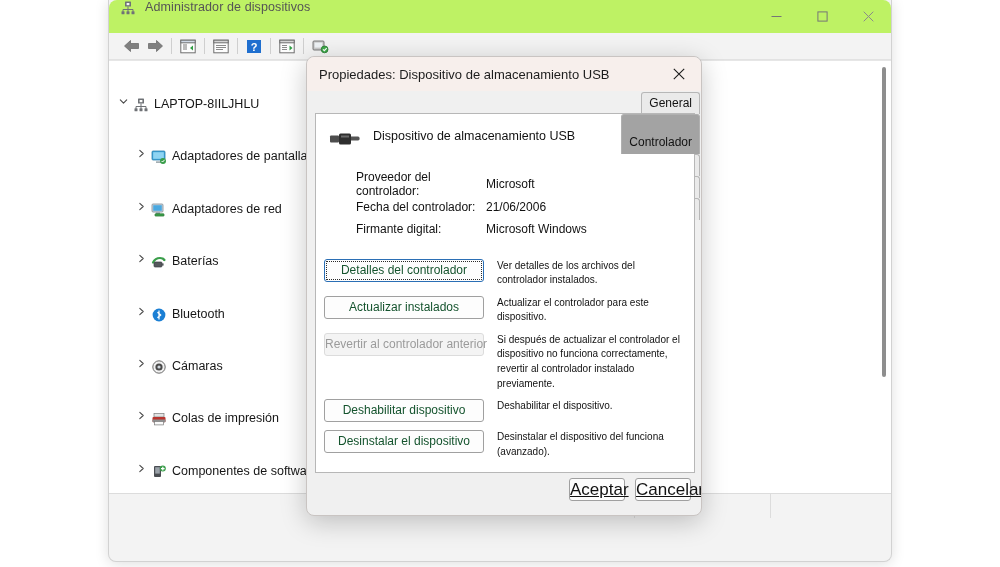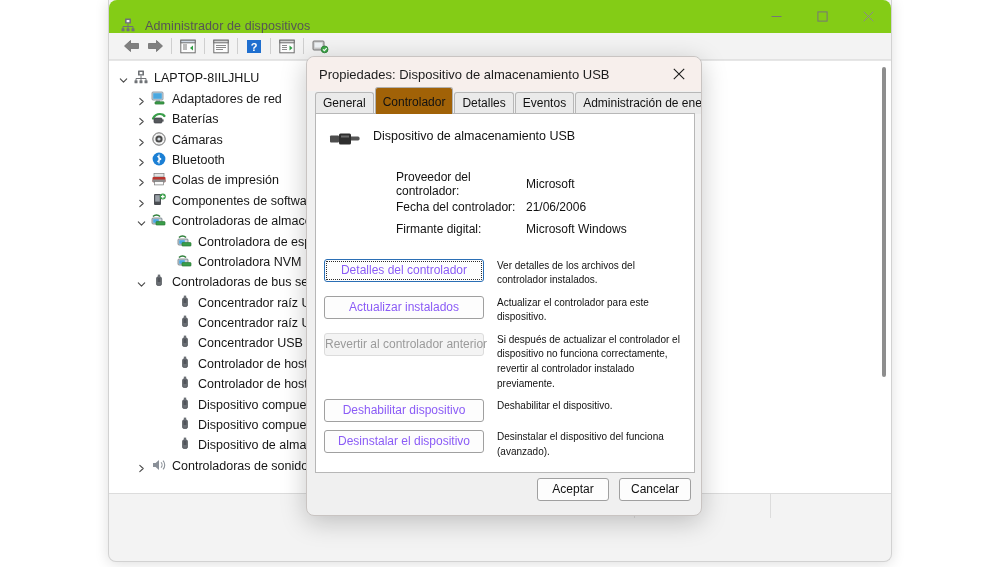--- a/index.html
+++ b/index.html
@@ -27,24 +27,24 @@
     border: 1px solid #d2d2d2;
     border-top: none;
     border-radius: 0 0 8px 8px;
     box-shadow: 0 2px 14px rgba(0,0,0,0.13);
     box-sizing: border-box;
     overflow: hidden;
   }
   #dm-titlebar {
     position: relative;
     height: 33px;
-    background: #84cc16;
+    background: #bef264;
     border-radius: 8px 8px 0 0;
     display: flex;
-    align-items: flex-end;
+    align-items: flex-start;
   }
   .dm-title-icon {
     margin-left: 11px;
     width: 16px;
     height: 16px;
     flex: none;
   }
   .dm-title-text {
     margin-left: 9px;
     font-size: 12.5px;
@@ -116,24 +116,25 @@
     overflow: hidden;
   }
   #tree {
     position: absolute;
     left: 0; top: 4px;
     width: 752px;
   }
   .tree-row {
     height: 20.4px;
     display: flex;
-    align-items: flex-end;
+    align-items: flex-start;
     white-space: nowrap;
     font-size: 12.5px;
     color: #161616;
+    margin-top: 32px;
   }
   .twisty {
     width: 17px;
     flex: none;
     display: flex;
     align-items: center;
     justify-content: center;
     color: #4a4a4a;
   }
   .twisty svg { display: block; }
@@ -224,38 +225,39 @@
   }
 
   
   #dlg-tabs {
     position: relative;
     height: 22px;
     padding-left: 8px;
     display: flex;
     align-items: flex-end;
     background: #f0f0f0;
+    flex-direction: column;
   }
   .tab {
     font-size: 12px;
     color: #121212;
     padding: 3px 7px 3px 7px;
     line-height: 15px;
     border: 1px solid #b7b7b7;
     border-bottom: none;
     border-radius: 3px 3px 0 0;
     background: #eaeaea;
     margin-right: 1px;
     white-space: nowrap;
     position: relative;
     top: 1px;
   }
   .tab.active {
-    background: #a16207;
-    padding-top: 7px;
+    background: #a3a3a3;
+    padding-top: 20px;
     padding-bottom: 4px;
     top: 1px;
     z-index: 3;
     border-color: #b0b0b0;
   }
 
   
   #dlg-page {
     position: absolute;
     left: 8px;
@@ -273,42 +275,42 @@
   }
   #dev-icon { width: 34px; flex: none; padding-top: 2px; }
   #dev-name {
     font-size: 12.5px;
     color: #111111;
     padding-left: 11px;
     padding-top: 3px;
   }
 
   .info-grid {
-    margin: 19px 0 0 80px;
+    margin: 19px 0 0 40px;
     font-size: 12px;
     color: #111111;
   }
   .info-row { display: flex; height: 22.5px; align-items: center; }
   .info-key { width: 130px; flex: none; }
   .info-val { }
 
   .act-list { margin: 18px 0 0 8px; }
   .act-row {
     display: flex;
     align-items: flex-start;
     margin-bottom: 8px;
   }
   .act-btn {
     width: 160px;
     flex: none;
     height: 23px;
     line-height: 21px;
     text-align: center;
     font-size: 12px;
-    color: #8b5cf6;
+    color: #14532d;
     background: #fdfdfd;
     border: 1px solid #a0a0a0;
     border-radius: 3px;
     box-sizing: border-box;
     white-space: nowrap;
   }
   .act-btn.focused {
     border: 1px solid #2b6fb5;
     outline: 1px dotted #2a2a2a;
     outline-offset: -3px;
@@ -326,31 +328,32 @@
     max-width: 190px;
   }
 
   #dlg-footer {
     position: absolute;
     right: 10px;
     bottom: 14px;
     display: flex;
   }
   .foot-btn {
-    width: 72px;
+    width: 56px;
     height: 23px;
     line-height: 21px;
     text-align: center;
-    font-size: 12px;
+    font-size: 17px;
     color: #111111;
     background: #fdfdfd;
     border: 1px solid #a0a0a0;
     border-radius: 3px;
     box-sizing: border-box;
     margin-left: 10px;
+    text-decoration: underline;
   }
 </style>
 </head>
 <body>
 
 <div id="root">
 
   <div id="dm-window">
 
     <div id="dm-titlebar">
@@ -462,20 +465,37 @@
             <span class="node-label">LAPTOP-8IILJHLU</span>
           </div>
           <div class="tree-row lvl1">
             <span class="twisty">
               <svg width="9" height="9" viewBox="0 0 9 9">
                 <path d="M2.8 1.3L6.2 4.5 2.8 7.7" stroke="#4a4a4a" stroke-width="1.1" fill="none" stroke-linecap="round" stroke-linejoin="round"></path>
               </svg>
             </span>
             <span class="node-icon">
               <svg width="16" height="16" viewBox="0 0 16 16">
+                <rect x="1" y="2" width="13" height="9" rx="1" fill="#3ea6dd" stroke="#2f7fa8" stroke-width="0.8"></rect>
+                <rect x="2.2" y="3.2" width="10.6" height="6.6" fill="#8fd4f2"></rect>
+                <path d="M5 12.5h6v1.2H5z" fill="#7c8b92"></path>
+                <circle cx="12" cy="12" r="3" fill="#3a9e4a"></circle>
+                <path d="M10.6 12l1 1 2-2.2" stroke="#fff" stroke-width="1" fill="none"></path>
+              </svg>
+            </span>
+            <span class="node-label">Adaptadores de pantalla</span>
+          </div>
+          <div class="tree-row lvl1">
+            <span class="twisty">
+              <svg width="9" height="9" viewBox="0 0 9 9">
+                <path d="M2.8 1.3L6.2 4.5 2.8 7.7" stroke="#4a4a4a" stroke-width="1.1" fill="none" stroke-linecap="round" stroke-linejoin="round"></path>
+              </svg>
+            </span>
+            <span class="node-icon">
+              <svg width="16" height="16" viewBox="0 0 16 16">
                 <rect x="1" y="2" width="11" height="8" rx="1" fill="#cdd8e0" stroke="#7f8b94" stroke-width="0.8"></rect>
                 <rect x="2.2" y="3.2" width="8.6" height="5.6" fill="#4aa8e0"></rect>
                 <rect x="5" y="10.5" width="4" height="1.4" fill="#7c8b92"></rect>
                 <rect x="4" y="11.8" width="9" height="2.3" rx="0.5" fill="#3a9e4a" stroke="#2b7a33" stroke-width="0.7"></rect>
               </svg>
             </span>
             <span class="node-label">Adaptadores de red</span>
           </div>
           <div class="tree-row lvl1">
             <span class="twisty">
@@ -494,40 +514,40 @@
             <span class="node-label">Baterías</span>
           </div>
           <div class="tree-row lvl1">
             <span class="twisty">
               <svg width="9" height="9" viewBox="0 0 9 9">
                 <path d="M2.8 1.3L6.2 4.5 2.8 7.7" stroke="#4a4a4a" stroke-width="1.1" fill="none" stroke-linecap="round" stroke-linejoin="round"></path>
               </svg>
             </span>
             <span class="node-icon">
               <svg width="16" height="16" viewBox="0 0 16 16">
+                <circle cx="8" cy="8" r="6.4" fill="#1b7fd4"></circle>
+                <path d="M6.4 5.2l3.4 2.8-3.4 2.8M8 3.6v8.8" stroke="#fff" stroke-width="1.2" fill="none" stroke-linejoin="round"></path>
+              </svg>
+            </span>
+            <span class="node-label">Bluetooth</span>
+          </div>
+          <div class="tree-row lvl1">
+            <span class="twisty">
+              <svg width="9" height="9" viewBox="0 0 9 9">
+                <path d="M2.8 1.3L6.2 4.5 2.8 7.7" stroke="#4a4a4a" stroke-width="1.1" fill="none" stroke-linecap="round" stroke-linejoin="round"></path>
+              </svg>
+            </span>
+            <span class="node-icon">
+              <svg width="16" height="16" viewBox="0 0 16 16">
                 <circle cx="8" cy="8" r="6.2" fill="#f1f1f1" stroke="#6b6b6b" stroke-width="1"></circle>
                 <circle cx="8" cy="8" r="3.6" fill="#4a4a4a"></circle>
                 <circle cx="8" cy="8" r="1.6" fill="#cfd6dd"></circle>
               </svg>
             </span>
             <span class="node-label">Cámaras</span>
-          </div>
-          <div class="tree-row lvl1">
-            <span class="twisty">
-              <svg width="9" height="9" viewBox="0 0 9 9">
-                <path d="M2.8 1.3L6.2 4.5 2.8 7.7" stroke="#4a4a4a" stroke-width="1.1" fill="none" stroke-linecap="round" stroke-linejoin="round"></path>
-              </svg>
-            </span>
-            <span class="node-icon">
-              <svg width="16" height="16" viewBox="0 0 16 16">
-                <circle cx="8" cy="8" r="6.4" fill="#1b7fd4"></circle>
-                <path d="M6.4 5.2l3.4 2.8-3.4 2.8M8 3.6v8.8" stroke="#fff" stroke-width="1.2" fill="none" stroke-linejoin="round"></path>
-              </svg>
-            </span>
-            <span class="node-label">Bluetooth</span>
           </div>
           <div class="tree-row lvl1">
             <span class="twisty">
               <svg width="9" height="9" viewBox="0 0 9 9">
                 <path d="M2.8 1.3L6.2 4.5 2.8 7.7" stroke="#4a4a4a" stroke-width="1.1" fill="none" stroke-linecap="round" stroke-linejoin="round"></path>
               </svg>
             </span>
             <span class="node-icon">
               <svg width="16" height="16" viewBox="0 0 16 16">
                 <rect x="3" y="2.5" width="10" height="3.5" fill="#e3e3e3" stroke="#7a7a7a" stroke-width="0.7"></rect>

